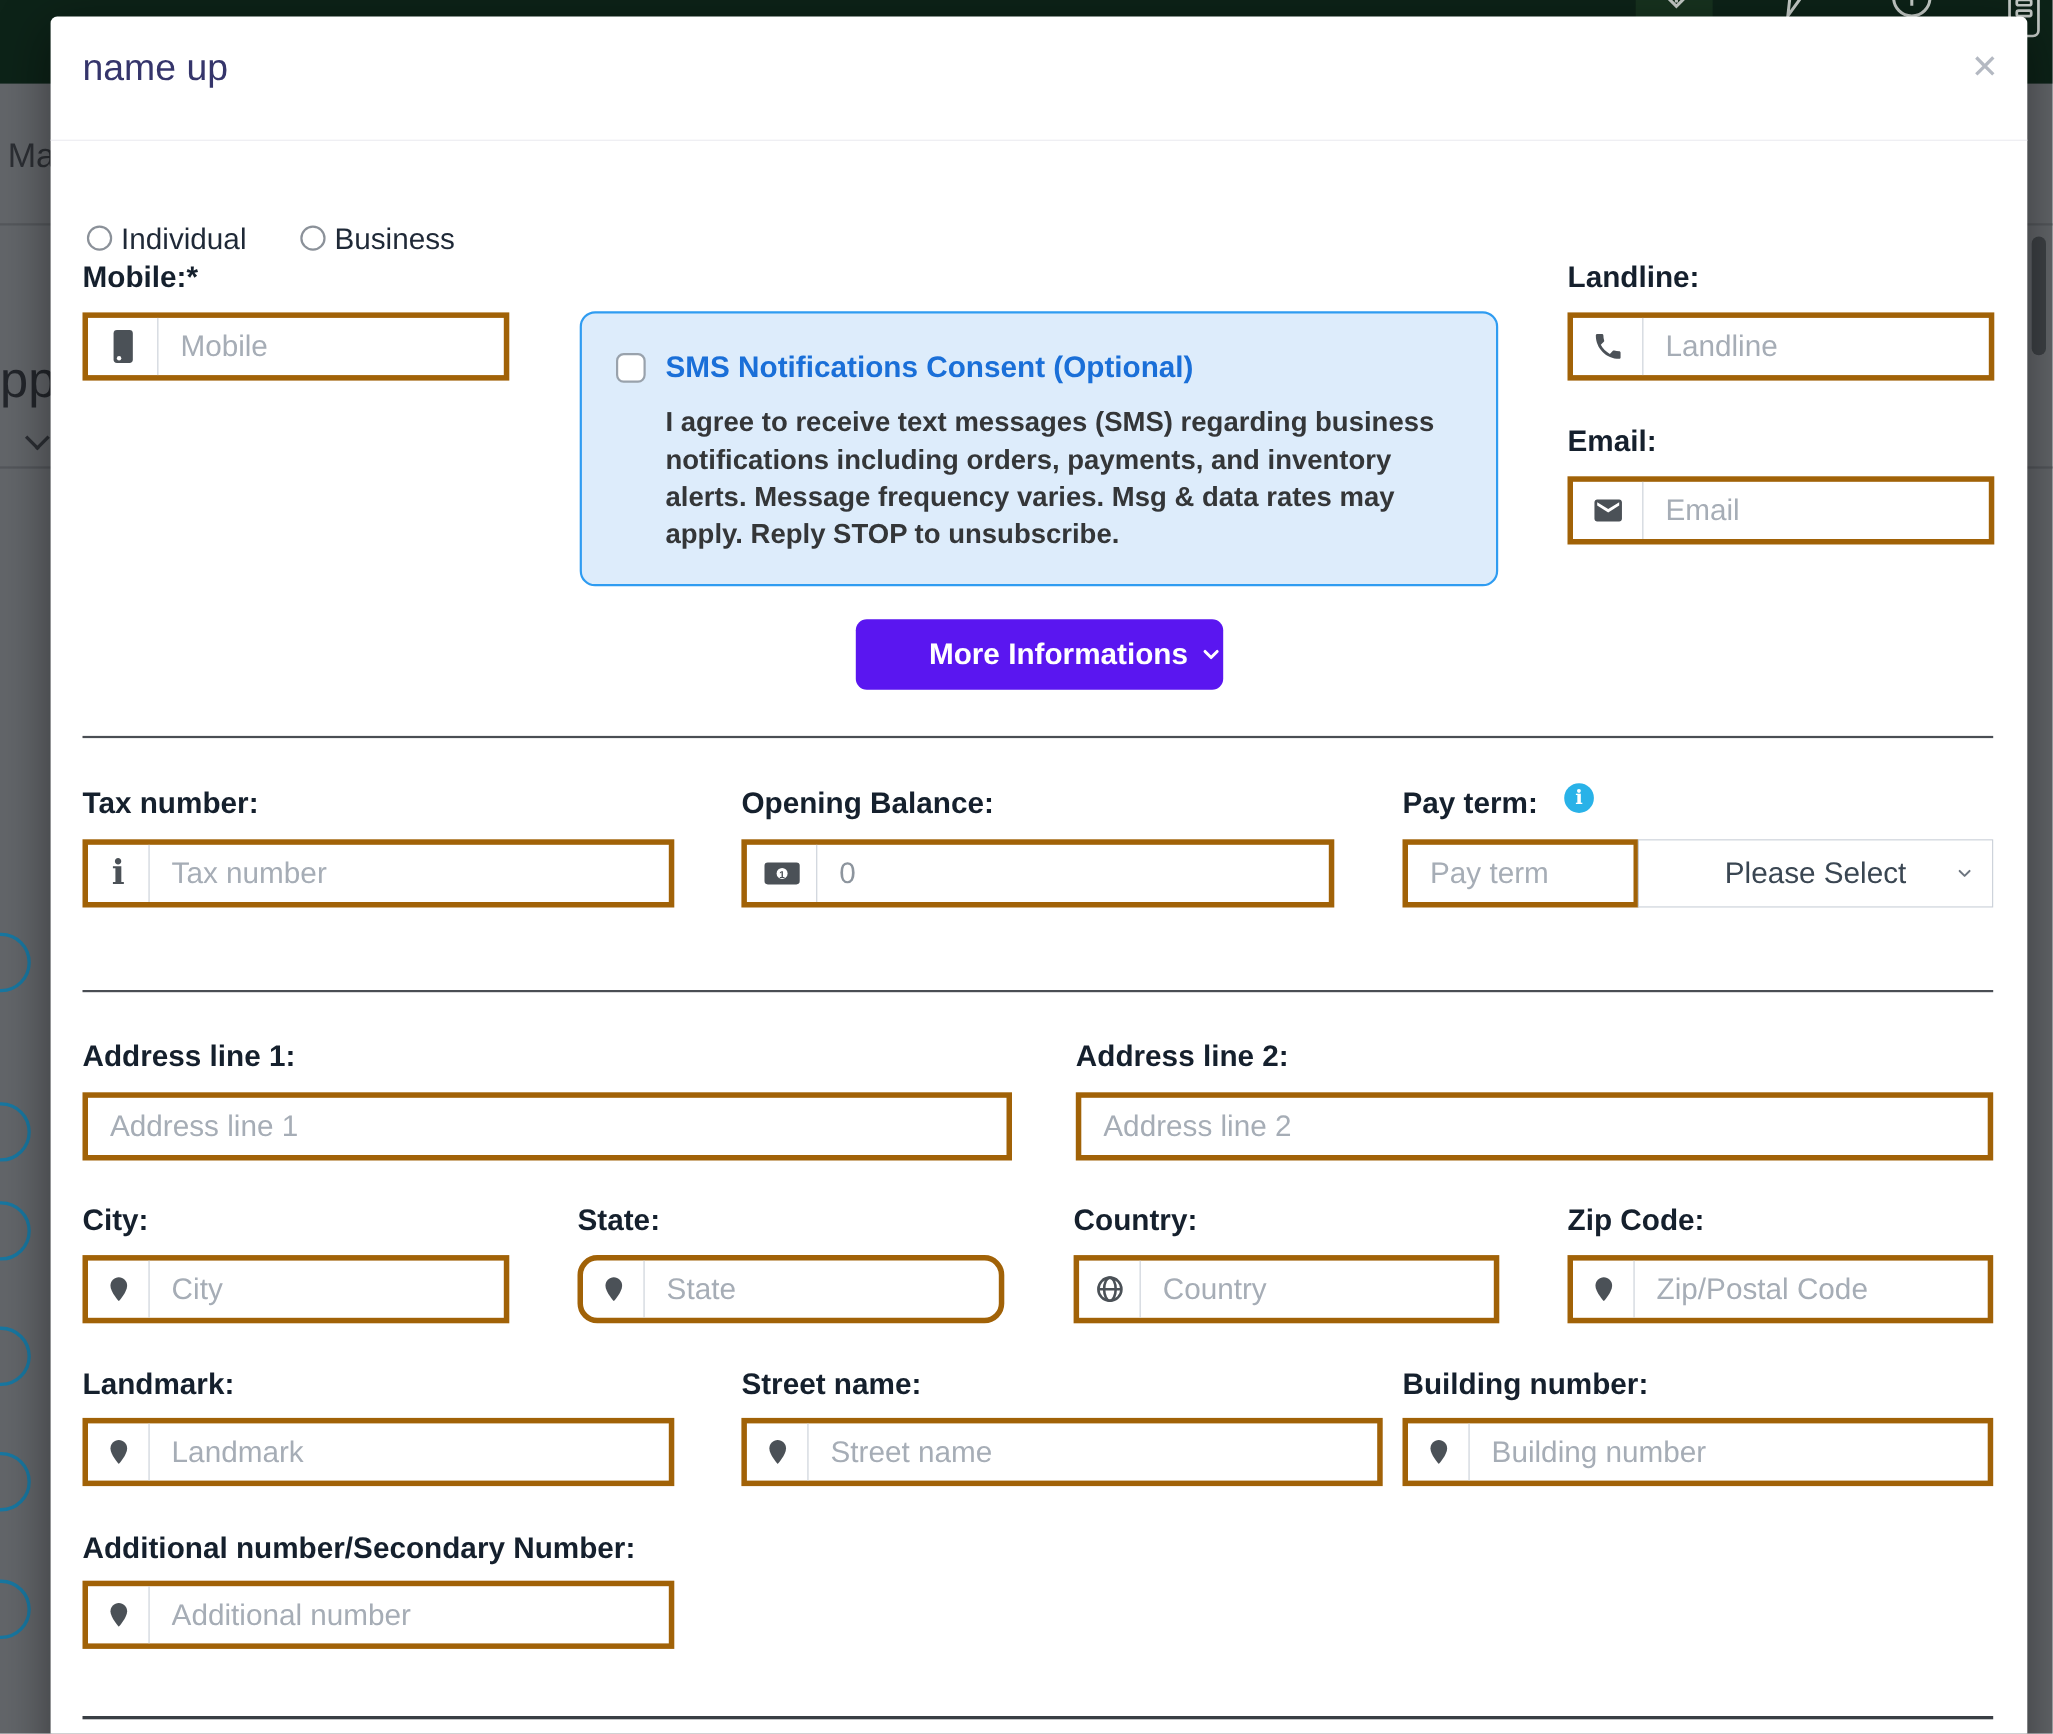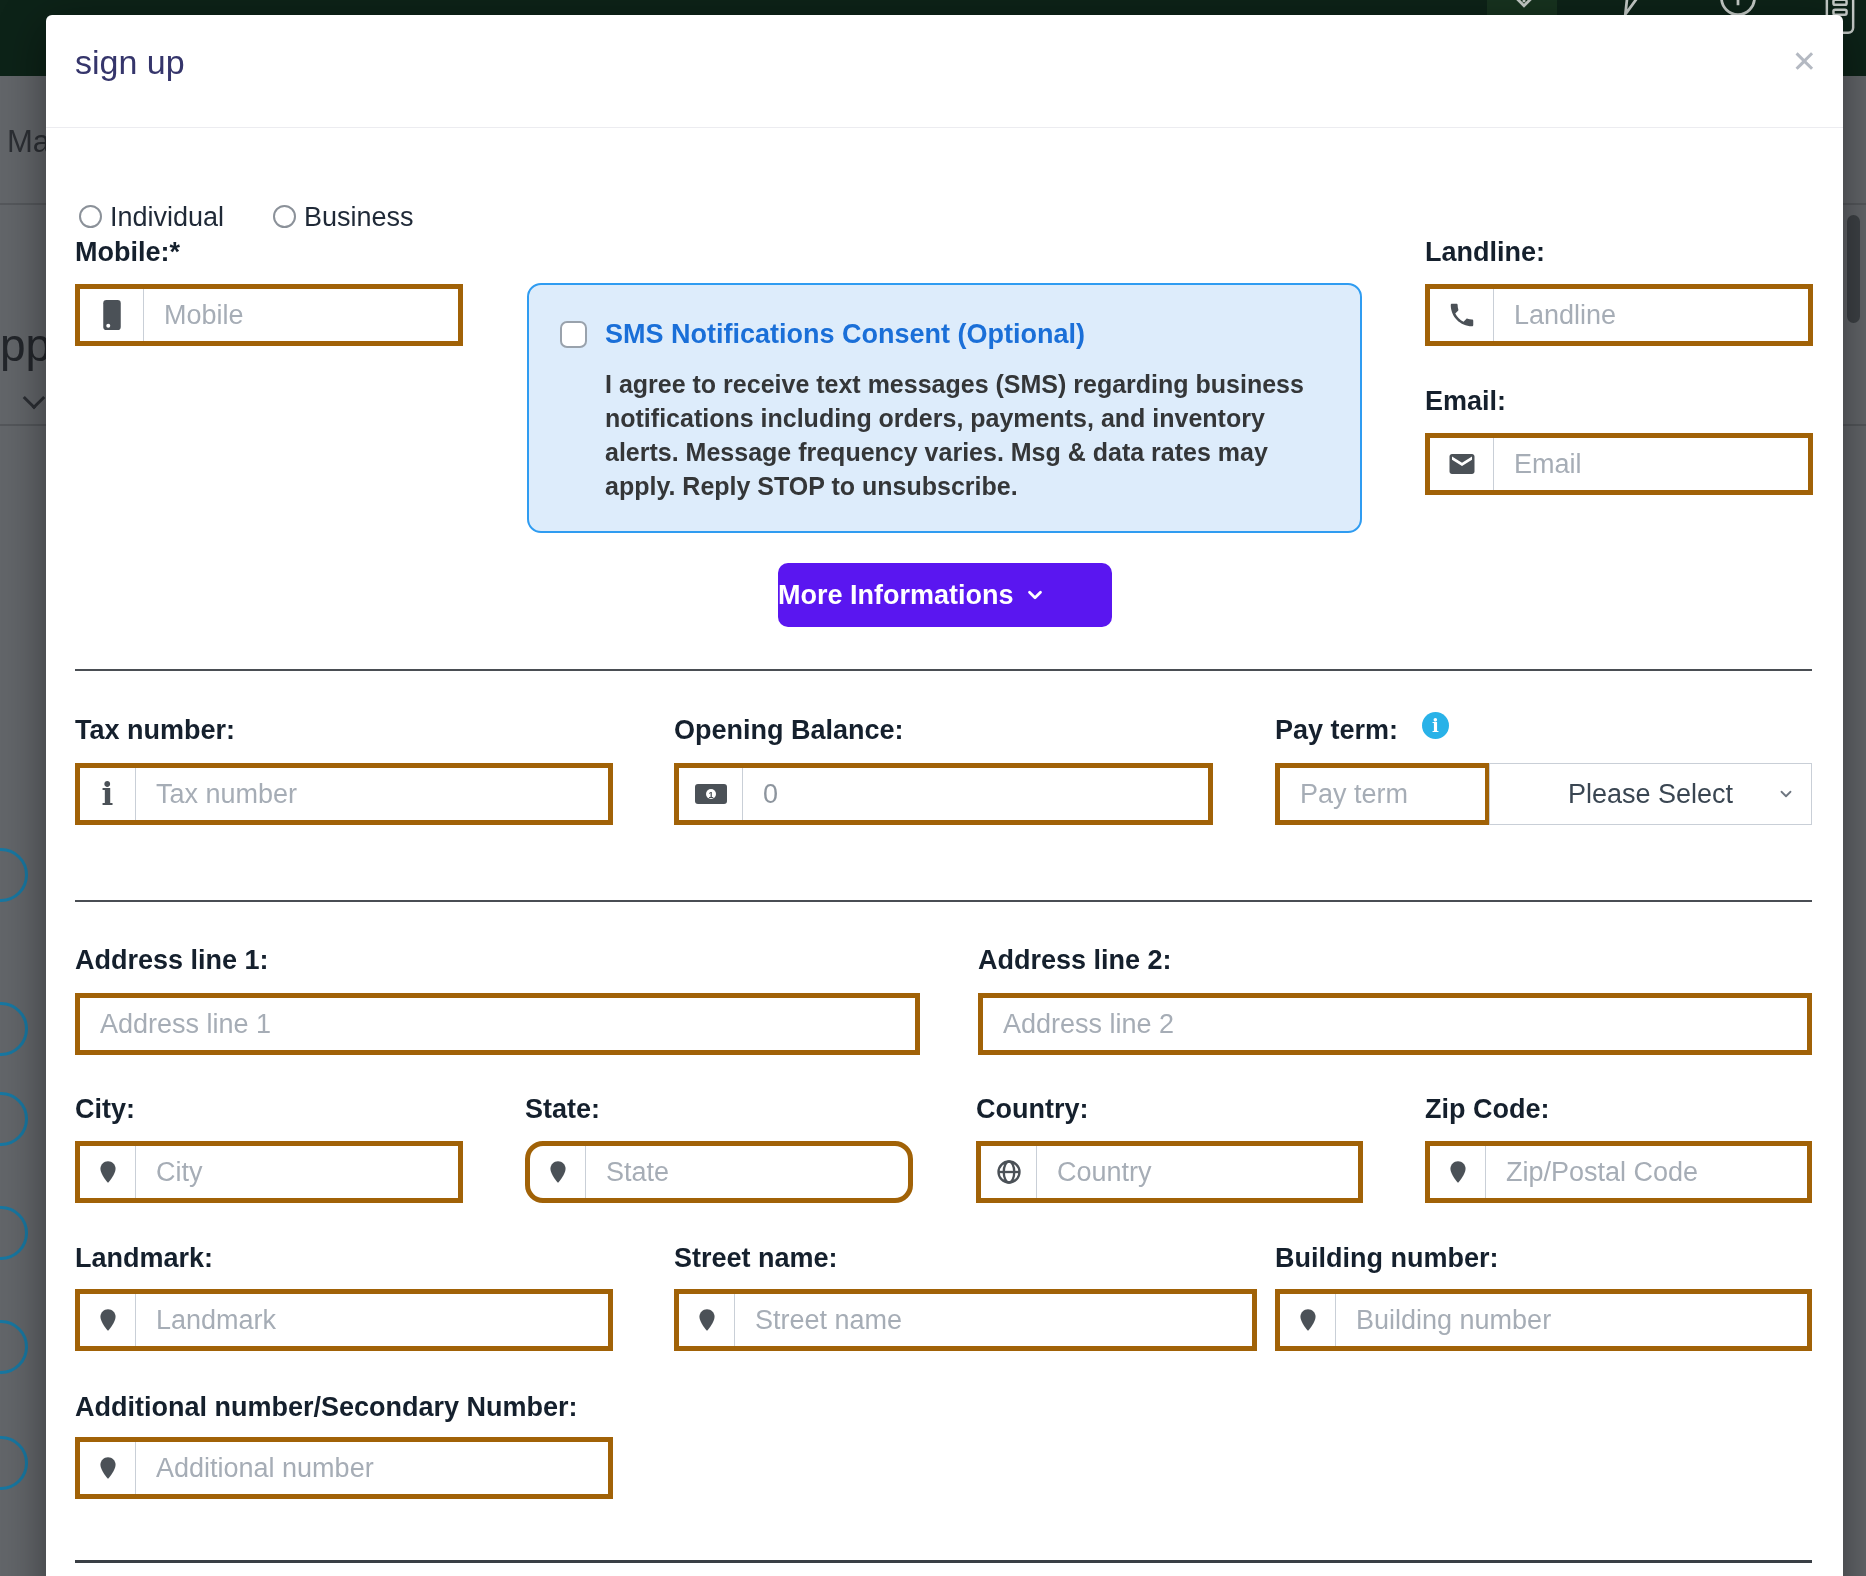--- a/index.html
+++ b/index.html
@@ -53,21 +53,21 @@
     background:#ddecfb; border:2px solid #2f9cf1; border-radius:14px; }
   .sms-check { position:absolute; left:31px; top:36px; width:27px; height:27px;
     background:#fff; border:2px solid #99a2ac; border-radius:7px; cursor:pointer; }
   .sms-title { position:absolute; left:76px; top:34px; font-size:27px; font-weight:700; color:#1a6fd8; }
   .sms-body { position:absolute; left:76px; top:82px; width:732px; font-size:25px; font-weight:700;
     color:#343638; line-height:34px; }
 
   .more-btn { position:absolute; left:732px; top:548px; width:334px; height:64px;
     background:#5a16f0; border:none; border-radius:10px; color:#fff; font-size:27px; font-weight:700;
     font-family:"Liberation Sans","DejaVu Sans",sans-serif; cursor:pointer;
-    display:flex; align-items:center; justify-content:flex-start; gap:10px; }
+    display:flex; align-items:center; justify-content:flex-end; gap:10px; }
 
   .hdivider { position:absolute; left:29px; width:1737px; height:2px; background:#4a4e54; }
   .hdivider.dark { height:3px; background:#3a3f45; }
 
   .select-box { position:absolute; height:62px; background:#fff; border:1px solid #c9cfd7;
     display:flex; align-items:center; justify-content:center; cursor:pointer; }
   .select-box .sel-text { font-size:27px; color:#3a4652; }
   .select-box svg { position:absolute; right:16px; top:50%; margin-top:-9px; }
 
   .info-badge { position:absolute; width:27px; height:27px; border-radius:50%; background:#29b2e8;
@@ -116,21 +116,21 @@
   <div class="pill" style="top:1092px;"></div>
   <div class="pill" style="top:1206px;"></div>
   <div class="pill" style="top:1320px;"></div>
   <div class="pill" style="top:1436px;"></div>
 
   <div class="scroll-thumb"></div>
 </div>
 
 <div class="modal">
 
-  <div class="modal-title">sign up</div>
+  <div class="modal-title">name up</div>
   <div class="modal-close">✕</div>
   <div class="header-line"></div>
 
   <span class="radio-circle" style="left:33px; top:190px;"></span>
   <span class="radio-label" style="left:64px; top:187px;">Individual</span>
   <span class="radio-circle" style="left:227px; top:190px;"></span>
   <span class="radio-label" style="left:258px; top:187px;">Business</span>
 
   <div class="flabel" style="left:29px; top:222px;">Mobile:*</div>
   <div class="igroup" style="left:29px; top:269px; width:388px;">

